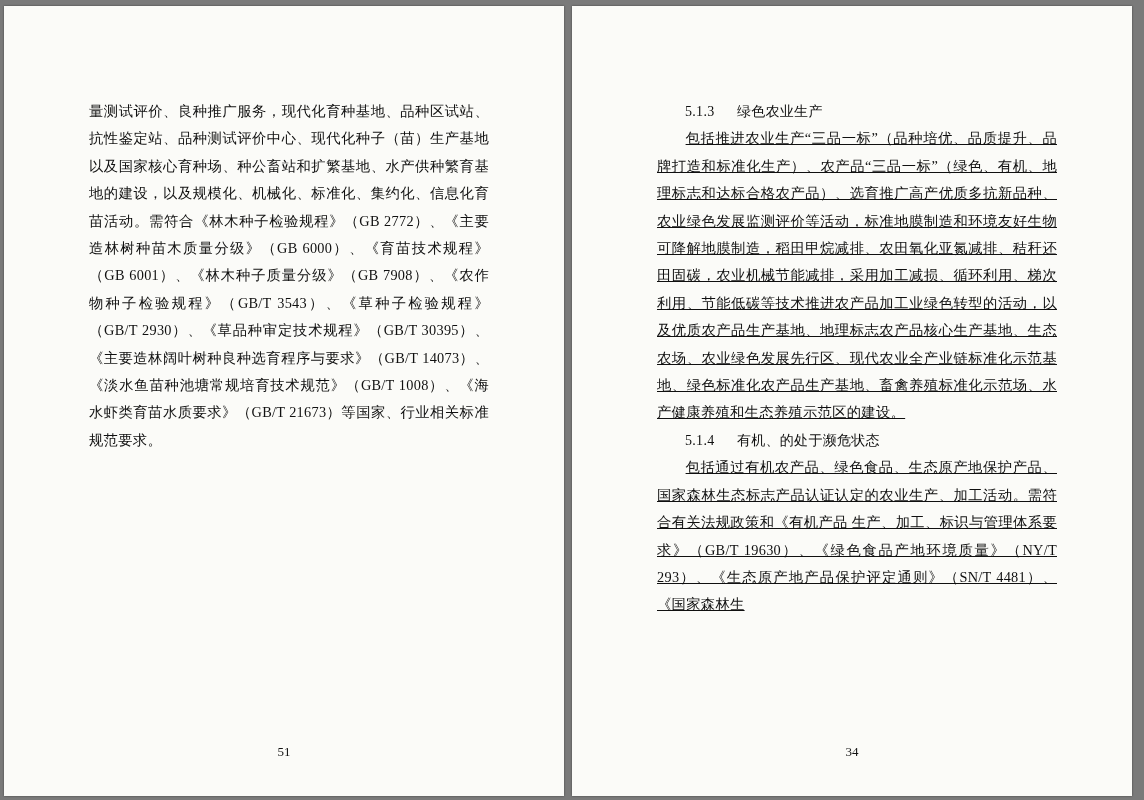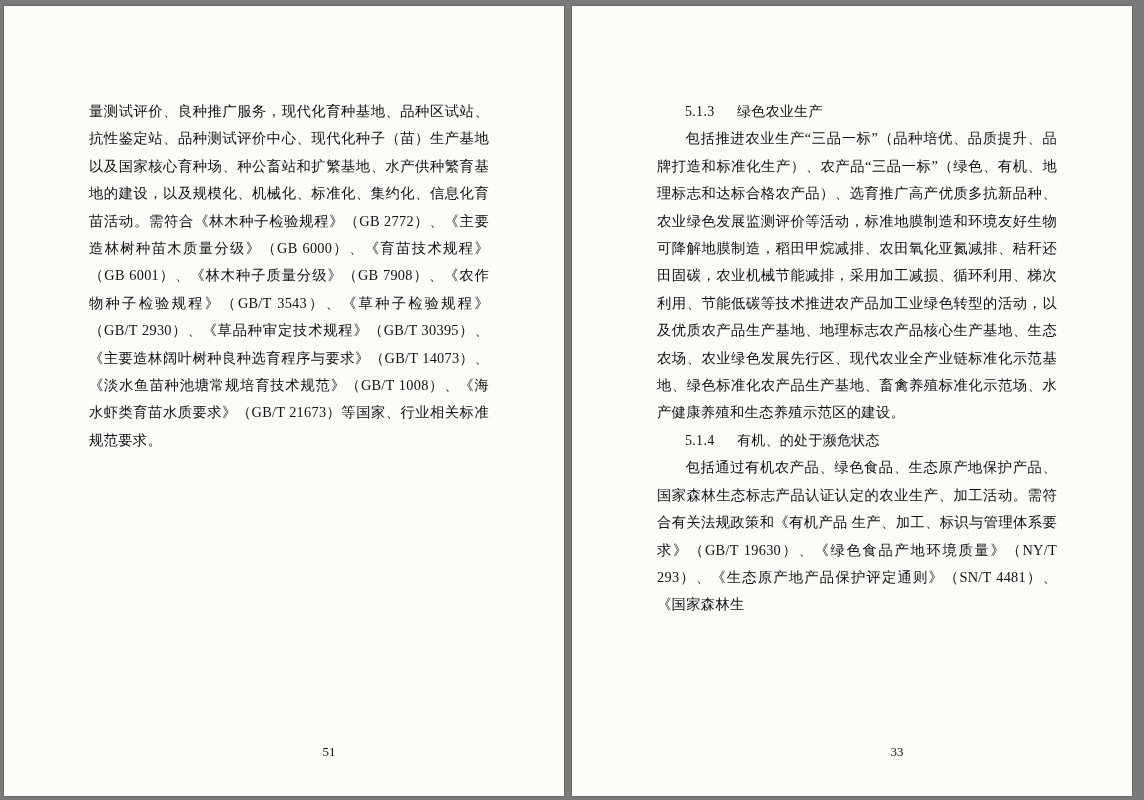--- a/index.html
+++ b/index.html
@@ -43,20 +43,21 @@
     font-size: 14.3px;
     line-height: 27.4px;
     color: #101010;
     text-align: justify;
     text-justify: inter-ideograph;
     letter-spacing: 0.3px;
     margin: 0 0 0 0;
   }
   .para.indent {
     text-indent: 2em;
+    text-decoration: underline;
   }
   .heading {
     font-size: 14px;
     line-height: 27.4px;
     color: #101010;
     margin: 0;
     letter-spacing: 0.3px;
     text-indent: 2em;
   }
   .heading .h-num {
@@ -64,21 +65,20 @@
   }
   .folio {
     position: absolute;
     bottom: 36px;
     left: 0;
     width: 100%;
     text-align: center;
     font-size: 13px;
     color: #141414;
     font-family: "Liberation Serif", "DejaVu Serif", serif;
-    padding-left: 45px;
   }
 </style>
 </head>
 <body>
 
 <div class="spread">
 
   <div class="page">
     <div class="page-inner">
       <p class="para">量测试评价、良种推广服务，现代化育种基地、品种区试站、抗性鉴定站、品种测试评价中心、现代化种子（苗）生产基地以及国家核心育种场、种公畜站和扩繁基地、水产供种繁育基地的建设，以及规模化、机械化、标准化、集约化、信息化育苗活动。需符合《林木种子检验规程》（GB 2772）、《主要造林树种苗木质量分级》（GB 6000）、《育苗技术规程》（GB 6001）、《林木种子质量分级》（GB 7908）、《农作物种子检验规程》（GB/T 3543）、《草种子检验规程》（GB/T 2930）、《草品种审定技术规程》（GB/T 30395）、《主要造林阔叶树种良种选育程序与要求》（GB/T 14073）、《淡水鱼苗种池塘常规培育技术规范》（GB/T 1008）、《海水虾类育苗水质要求》（GB/T 21673）等国家、行业相关标准规范要求。</p>
@@ -86,16 +86,16 @@
     <div class="folio">51</div>
   </div>
 
   <div class="page">
     <div class="page-inner">
       <p class="heading"><span class="h-num">5.1.3</span><span>绿色农业生产</span></p>
       <p class="para indent">包括推进农业生产“三品一标”（品种培优、品质提升、品牌打造和标准化生产）、农产品“三品一标”（绿色、有机、地理标志和达标合格农产品）、选育推广高产优质多抗新品种、农业绿色发展监测评价等活动，标准地膜制造和环境友好生物可降解地膜制造，稻田甲烷减排、农田氧化亚氮减排、秸秆还田固碳，农业机械节能减排，采用加工减损、循环利用、梯次利用、节能低碳等技术推进农产品加工业绿色转型的活动，以及优质农产品生产基地、地理标志农产品核心生产基地、生态农场、农业绿色发展先行区、现代农业全产业链标准化示范基地、绿色标准化农产品生产基地、畜禽养殖标准化示范场、水产健康养殖和生态养殖示范区的建设。</p>
       <p class="heading"><span class="h-num">5.1.4</span><span>有机、的处于濒危状态</span></p>
       <p class="para indent">包括通过有机农产品、绿色食品、生态原产地保护产品、国家森林生态标志产品认证认定的农业生产、加工活动。需符合有关法规政策和《有机产品 生产、加工、标识与管理体系要求》（GB/T 19630）、《绿色食品产地环境质量》（NY/T 293）、《生态原产地产品保护评定通则》（SN/T 4481）、《国家森林生</p>
     </div>
-    <div class="folio">33</div>
+    <div class="folio">34</div>
   </div>
 
 </div>
 
 </body></html>

